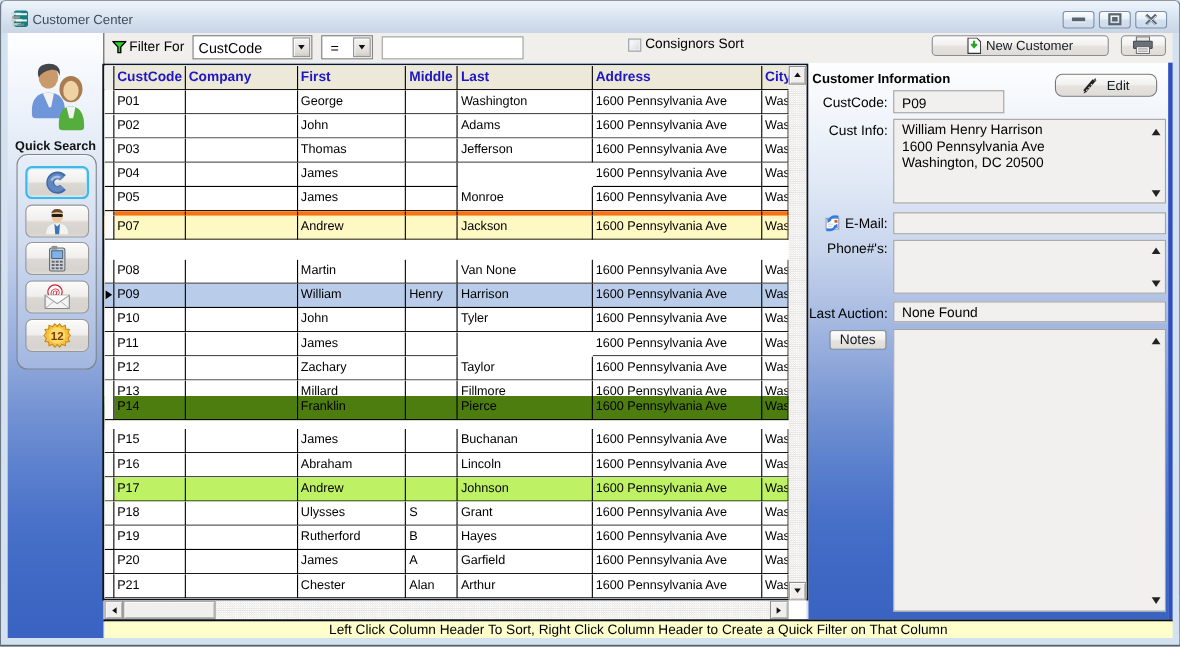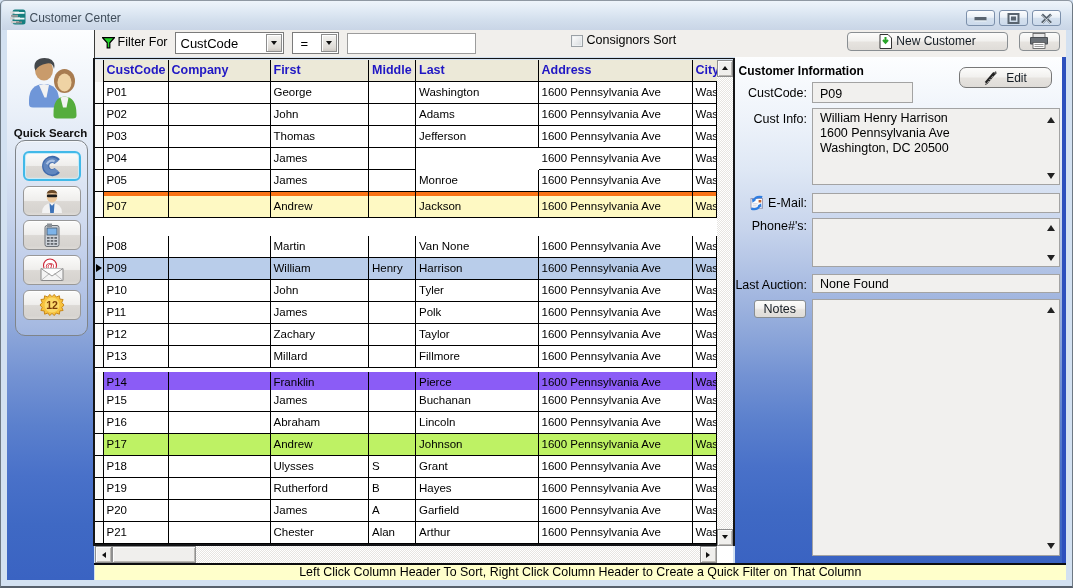--- a/index.html
+++ b/index.html
@@ -295,21 +295,20 @@
 <div class="gc" style="left:321px;width:122.5px">Tyler</div>
 <div class="gc" style="left:443.5px;width:154px">1600 Pennsylvania Ave</div>
 <div class="gc" style="left:597.5px;width:24px">Washington</div>
 </div>
 <div class="grow" style="top:242px;background:#ffffff">
 <div class="gc" style="left:0px;width:8.5px;background:#fbfbfa"></div>
 <div class="gc" style="left:8.5px;width:65px">P11</div>
 <div class="gc" style="left:73.5px;width:102px"></div>
 <div class="gc" style="left:175.5px;width:98.5px">James</div>
 <div class="gc" style="left:274px;width:47px"></div>
-<div class="gc" style="left:321px;width:122.5px">Polk</div>
 <div class="gc" style="left:443.5px;width:154px">1600 Pennsylvania Ave</div>
 <div class="gc" style="left:597.5px;width:24px">Washington</div>
 </div>
 <div class="grow" style="top:264px;background:#ffffff">
 <div class="gc" style="left:0px;width:8.5px;background:#fbfbfa"></div>
 <div class="gc" style="left:8.5px;width:65px">P12</div>
 <div class="gc" style="left:73.5px;width:102px"></div>
 <div class="gc" style="left:175.5px;width:98.5px">Zachary</div>
 <div class="gc" style="left:274px;width:47px"></div>
 <div class="gc" style="left:321px;width:122.5px">Taylor</div>
@@ -319,21 +318,21 @@
 <div class="grow" style="top:286px;background:#ffffff">
 <div class="gc" style="left:0px;width:8.5px;background:#fbfbfa"></div>
 <div class="gc" style="left:8.5px;width:65px">P13</div>
 <div class="gc" style="left:73.5px;width:102px"></div>
 <div class="gc" style="left:175.5px;width:98.5px">Millard</div>
 <div class="gc" style="left:274px;width:47px"></div>
 <div class="gc" style="left:321px;width:122.5px">Fillmore</div>
 <div class="gc" style="left:443.5px;width:154px">1600 Pennsylvania Ave</div>
 <div class="gc" style="left:597.5px;width:24px">Washington</div>
 </div>
-<div class="grow" style="top:312px;background:#8b5cf6">
+<div class="grow" style="top:300px;background:#4d7c0f">
 <div class="gc" style="left:0px;width:8.5px;background:#fbfbfa"></div>
 <div class="gc" style="left:8.5px;width:65px">P14</div>
 <div class="gc" style="left:73.5px;width:102px"></div>
 <div class="gc" style="left:175.5px;width:98.5px">Franklin</div>
 <div class="gc" style="left:274px;width:47px"></div>
 <div class="gc" style="left:321px;width:122.5px">Pierce</div>
 <div class="gc" style="left:443.5px;width:154px">1600 Pennsylvania Ave</div>
 <div class="gc" style="left:597.5px;width:24px">Washington</div>
 </div>
 <div class="grow" style="top:330px;background:#ffffff">

